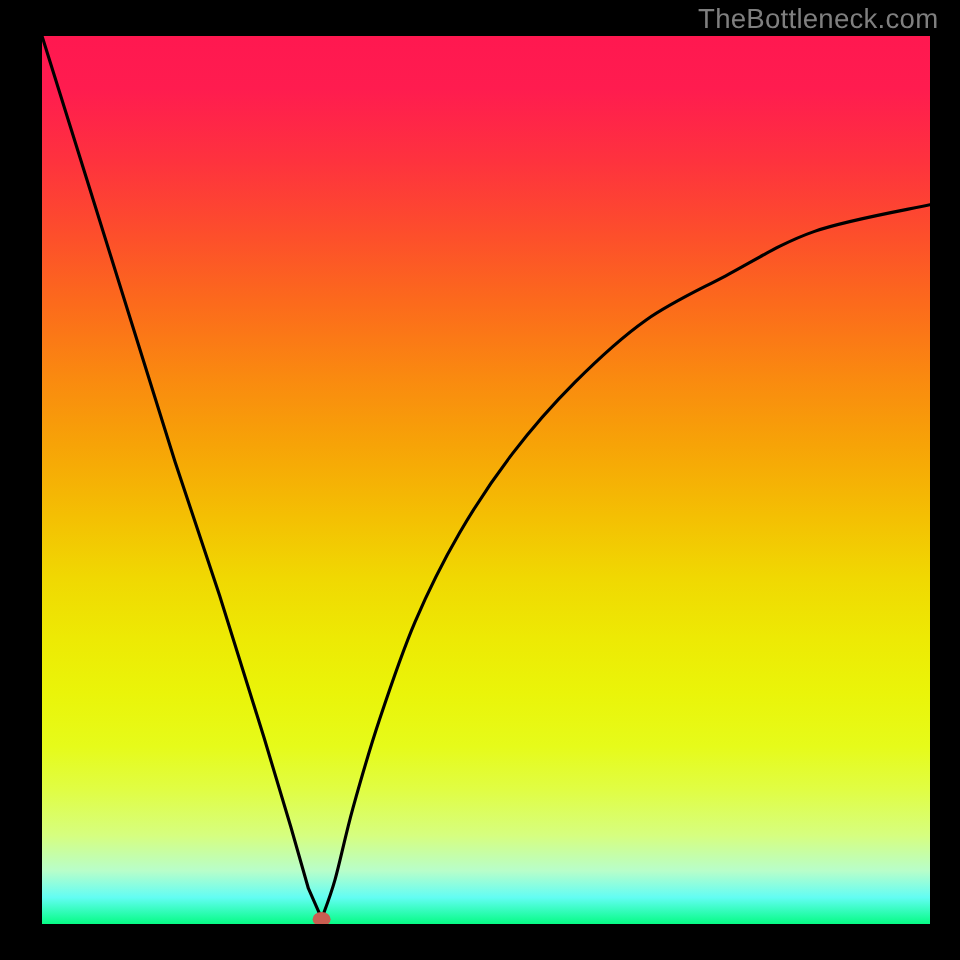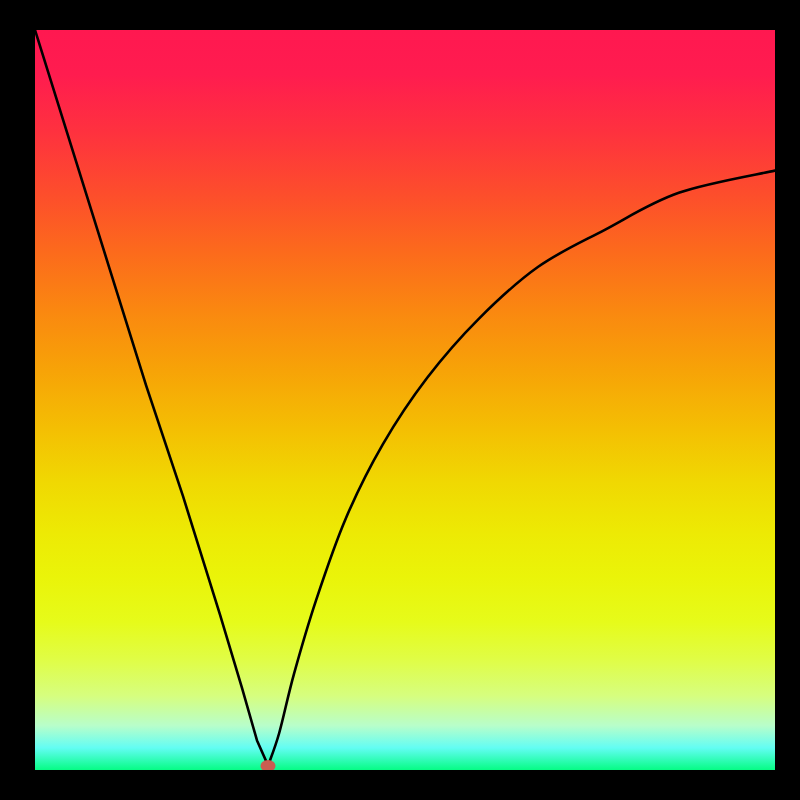--- a/index.html
+++ b/index.html
@@ -70,20 +70,21 @@
     height: 12px;
     background: #c95e51;
     border-radius: 50%;
     transform: translate(-50%, -50%);
   }
 </style>
 </head>
 <body>
 
 <div class="container">
+  <div class="watermark">TheBottleneck.com</div>
   <div class="plot-area">
     <div class="gradient-bg"></div>
     <svg class="curve" viewBox="0 0 740 740" preserveAspectRatio="none">
       <path d="M 0 0 L 37 118.39999999999998 L 74 236.79999999999995 L 111 355.2 L 148 466.2 L 185 584.6 L 207.20000000000002 658.6 L 222 710.4 L 233.1 735.56 C 234.95 730.1333333333333, 239.88333333333335 718.2933333333333, 244.20000000000002 703 C 248.51666666666668 687.7066666666667, 252.83333333333334 666, 259 643.8 C 265.1666666666667 621.5999999999999, 272.56666666666666 595.6999999999999, 281.2 569.8 C 289.8333333333333 543.9, 299.70000000000005 514.3, 310.8 488.4 C 321.9 462.5, 334.2333333333333 437.8333333333333, 347.79999999999995 414.4 C 361.3666666666666 390.96666666666664, 376.1666666666667 368.7666666666666, 392.20000000000005 347.79999999999995 C 408.2333333333334 326.8333333333333, 425.5 307.1, 444 288.6 C 462.5 270.1, 482.23333333333335 251.59999999999994, 503.20000000000005 236.79999999999995 C 524.1666666666667 221.99999999999997, 546.3666666666668 212.1333333333334, 569.8000000000001 199.80000000000007 C 593.2333333333333 187.46666666666673, 615.4333333333333 172.66666666666666, 643.8 162.79999999999995 C 672.1666666666666 152.93333333333325, 723.9666666666667 144.29999999999993, 740 140.5999999999999" fill="none" stroke="#000000" stroke-width="2.6" stroke-linejoin="round" stroke-linecap="round"></path>
     </svg>
     <div class="marker" style="left: 233.1px; top: 735.56px; background: rgb(201, 94, 81);"></div>
   </div>
 </div>
 
 </body></html>

